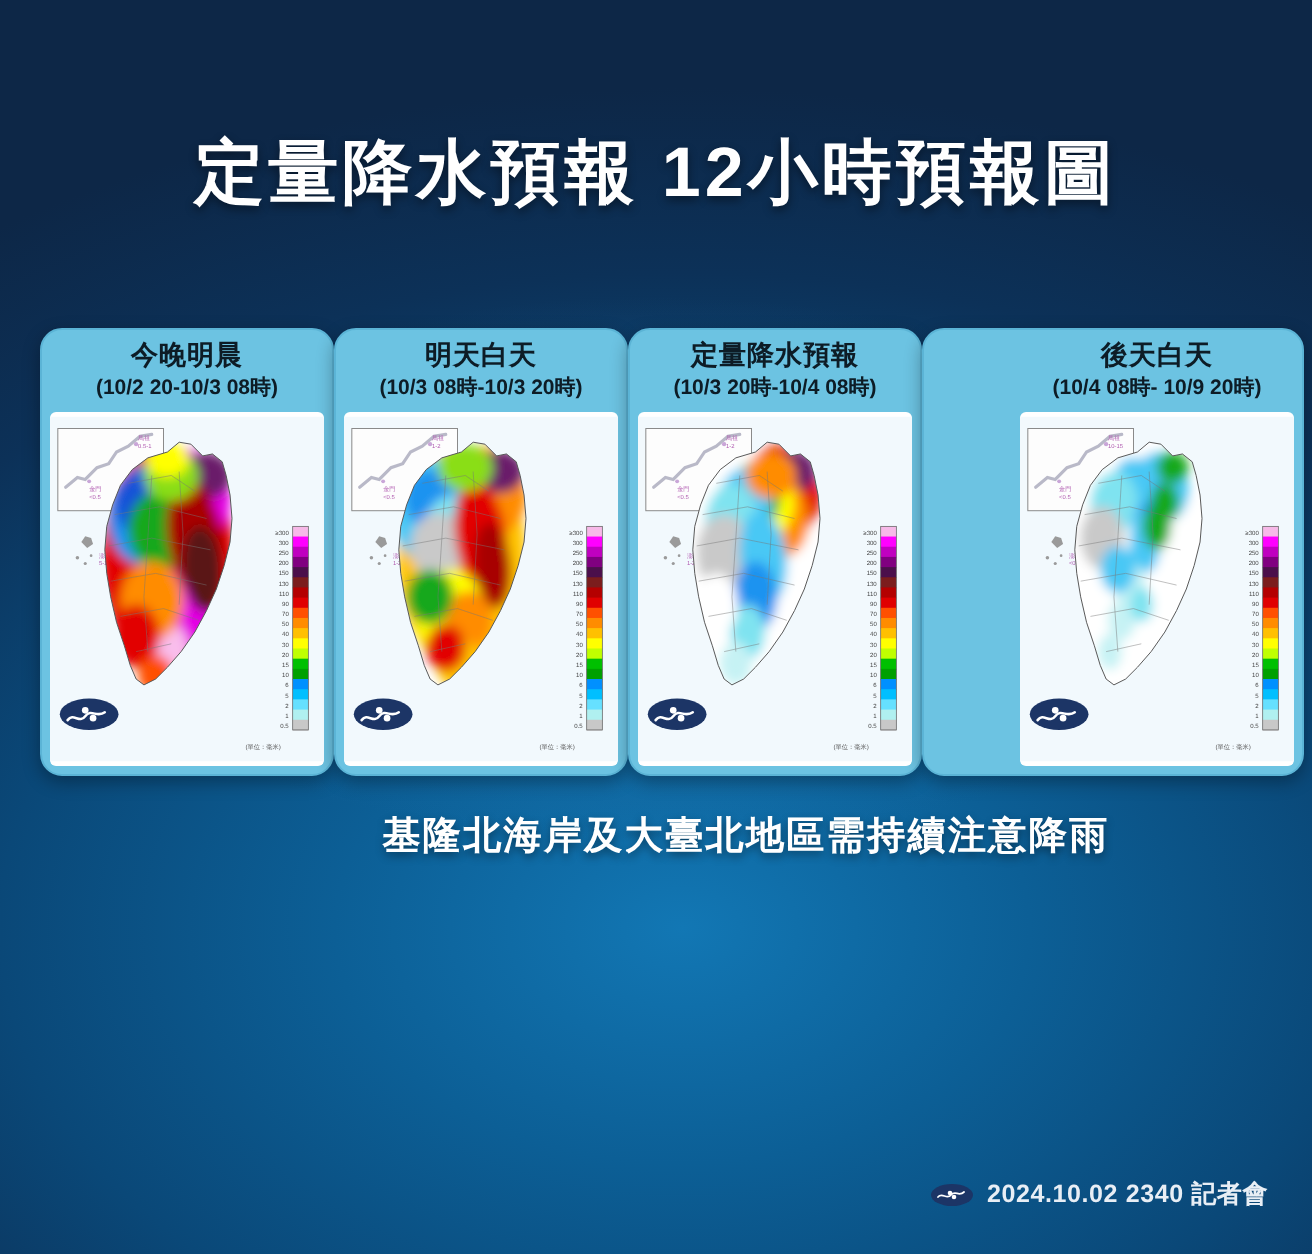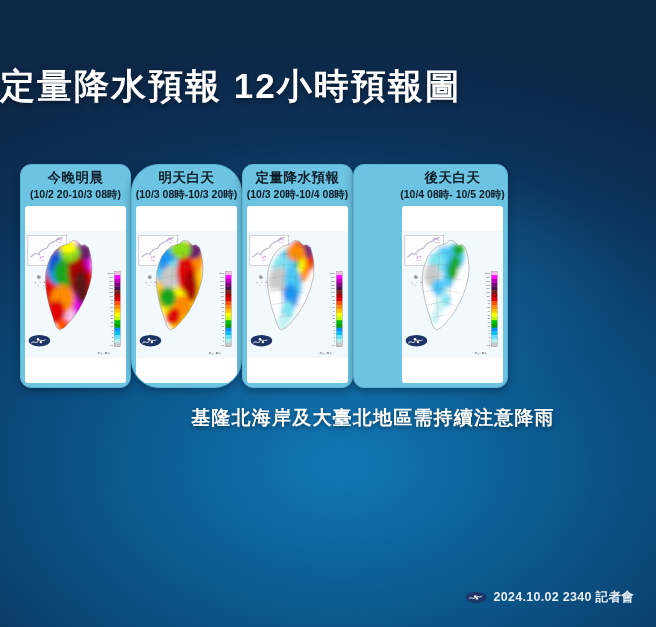--- a/index.html
+++ b/index.html
@@ -14,27 +14,27 @@
     background:
       radial-gradient(ellipse 620px 420px at 52% 74%, #1277b4 0%, #0c5f96 28%, #0a4878 55%, #0c3158 78%, #0d2747 100%),
       linear-gradient(160deg,#10284a 0%,#0f2d52 40%,#0d2747 100%);
   }
   #glow{
     position:absolute;left:0;top:120px;width:656px;height:330px;
     background:radial-gradient(ellipse 420px 190px at 50% 50%, rgba(60,150,205,.38) 0%, rgba(40,120,180,.16) 45%, rgba(0,0,0,0) 72%);
     pointer-events:none;
   }
   .title{
-    position:absolute;left:0;top:63px;width:656px;
+    position:absolute;left:0;top:63px;width:656px;text-align:center;
     color:#ffffff;font-size:35px;font-weight:bold;letter-spacing:2px;
     text-shadow:0 2px 5px rgba(0,0,0,.45);
     white-space:nowrap;
   }
   #panels{
-    position:absolute;left:20px;top:164px;width:488px;height:222px;
+    position:absolute;left:20px;top:164px;width:632px;height:222px;
     display:flex;justify-content:space-between;
   }
   .panel{
     width:148px;height:222px;
     border-radius:11px;
     background:#6cc3e2;
     box-shadow:0 3px 9px rgba(0,0,0,.33);
     overflow:hidden;
     display:flex;flex-direction:column;
     border:1px solid #5bb4d6;
@@ -195,21 +195,21 @@
     <g>
       <ellipse cx="20" cy="152" rx="15" ry="8" fill="#1c3566"></ellipse>
       <path d="M9,155 c3,-4 6,2 9,-2 c3,-4 6,1 10,-2" stroke="#fff" stroke-width="1.3" fill="none" stroke-linecap="round"></path>
       <circle cx="18" cy="150" r="1.7" fill="#fff"></circle>
       <circle cx="22" cy="154" r="1.7" fill="#fff"></circle>
     </g>
   </svg>
           </div>
         </div>
       </div>
-      <div class="panel" style="background: rgb(108, 195, 226); border-radius: 28px;">
+      <div class="panel" style="background: rgb(108, 195, 226);">
         <div class="phead">
           <div class="h1">明天白天</div>
           <div class="h2">(10/3 08時-10/3 20時)</div>
         </div>
         <div class="pbody">
           <div class="mapwrap">
   <svg viewBox="0 0 140 176" preserveAspectRatio="xMidYMid meet">
     <defs>
       <clipPath id="clip1">
                   <path d="M60,18 L66,13 L72,14 L78,20 L83,19 L88,23 L90,30 L92,40 L93,52 L92,64 L89,76 L85,88 L80,99 L74,110 L67,120 L60,128 L54,134 L48,137 L44,134 L41,127 L38,117 L34,105 L31,92 L29,80 L28,68 L29,56 L32,45 L36,35 L42,27 L50,21 Z"></path>
@@ -448,21 +448,21 @@
       <circle cx="18" cy="150" r="1.7" fill="#fff"></circle>
       <circle cx="22" cy="154" r="1.7" fill="#fff"></circle>
     </g>
   </svg>
           </div>
         </div>
       </div>
       <div class="panel" style="background: rgb(108, 195, 226); padding-left: 44px;">
         <div class="phead">
           <div class="h1">後天白天</div>
-          <div class="h2">(10/4 08時- 10/5 20時)</div>
+          <div class="h2">(10/4 08時- 10/9 20時)</div>
         </div>
         <div class="pbody">
           <div class="mapwrap">
   <svg viewBox="0 0 140 176" preserveAspectRatio="xMidYMid meet">
     <defs>
       <clipPath id="clip3">
                   <path d="M60,18 L66,13 L72,14 L78,20 L83,19 L88,23 L90,30 L92,40 L93,52 L92,64 L89,76 L85,88 L80,99 L74,110 L67,120 L60,128 L54,134 L48,137 L44,134 L41,127 L38,117 L34,105 L31,92 L29,80 L28,68 L29,56 L32,45 L36,35 L42,27 L50,21 Z"></path>
                 </clipPath>
       <filter id="blur3">
                   <feGaussianBlur stdDeviation="2.6"></feGaussianBlur>

